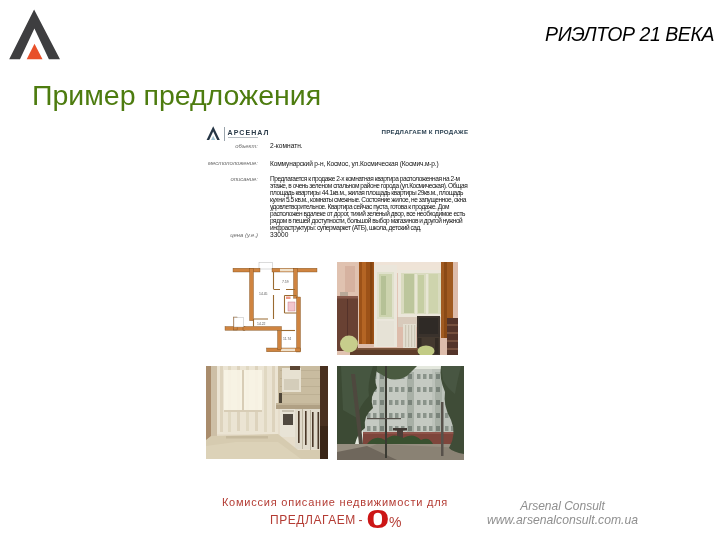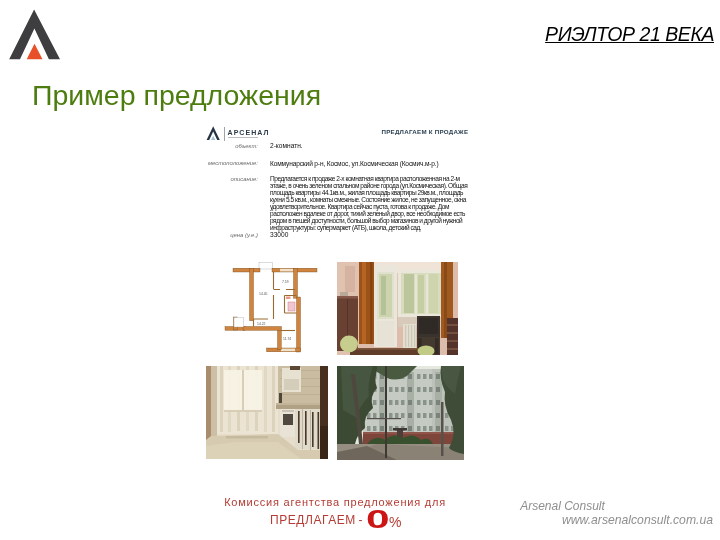--- a/index.html
+++ b/index.html
@@ -8,21 +8,21 @@
 </style>
 </head>
 <body>
 
 <svg class="abs" style="left:0;top:0" width="70" height="70" viewBox="0 0 70 70">
   <polygon points="34.1,9.6 60,59.3 48.9,59.3 34.4,28.6 20,59.3 9.2,59.3" fill="#3e3e40"></polygon>
   <polygon points="34.5,43.7 42.5,59.3 26.7,59.3" fill="#e8502a"></polygon>
   <polygon points="43.5,30.5 46.5,36.3 44.9,33.3" fill="#e8502a" opacity="0.8"></polygon>
 </svg>
 
-<div class="abs" style="left:400px;top:23.2px;width:314px;text-align:right;font-size:19.5px;letter-spacing:-0.45px;font-style:italic;color:#000;text-decoration:underline;">РИЭЛТОР 21 ВЕКА</div>
+<div class="abs" style="left:400px;top:23.2px;width:314px;text-align:right;font-size:19.5px;letter-spacing:-0.45px;font-style:italic;color:#000;">РИЭЛТОР 21 ВЕКА</div>
 
 <div class="abs" style="left:32px;top:78.8px;font-size:28.5px;color:#4d7c0f;">Пример предложения</div>
 
 <svg class="abs" style="left:206px;top:125px" width="20" height="18" viewBox="0 0 20 18">
   <polygon points="7.2,1.2 13.8,15 11.2,15 7.2,6.6 3.2,15 0.6,15" fill="#253545"></polygon>
   <polygon points="7.2,10.8 9.3,15 5.1,15" fill="#9fc2d2"></polygon>
 </svg>
 
 <div class="abs" style="left:224px;top:126.5px;width:1px;height:14px;background:#9aa4ac;"></div>
 
@@ -338,25 +338,25 @@
   <path d="M98 0 L127 0 L127 88 Q116 86 112 82 Q120 68 114 54 Q106 40 108 26 Q102 12 104 0 Z" fill="#3f4c37"></path>
   <path d="M104 0 L124 0 Q120 16 118 28 Q110 22 106 14 Z" fill="#485642"></path>
 
   <rect x="104" y="36" width="2.5" height="54" fill="#57514a"></rect>
 
   <rect x="48" y="0" width="2" height="92" fill="#3a3a32"></rect>
 
   <rect x="30" y="52" width="34" height="1.2" fill="#55504a"></rect>
 </svg>
 
-<div class="abs" style="left:135px;top:495.8px;width:400px;text-align:center;font-size:11px;letter-spacing:0.78px;color:#b43c34;">Комиссия агентства предложения для</div>
+<div class="abs" style="left:135px;top:495.8px;width:400px;text-align:center;font-size:11px;letter-spacing:0.78px;color:#b43c34;">Комиссия описание недвижимости для</div>
 
 <div class="abs" style="left:270px;top:513.4px;font-size:12px;letter-spacing:0.55px;color:#b43c34;">ПРЕДЛАГАЕМ</div>
 
 <div class="abs" style="left:358.5px;top:513.4px;font-size:12px;color:#b43c34;">-</div>
 
 <div class="abs" style="left:365.5px;top:504.9px;font-size:25px;font-weight:bold;color:#cc1616;transform:scaleX(1.7);transform-origin:0 0;">0</div>
 
 <div class="abs" style="left:389px;top:513.6px;font-size:14px;color:#b43c34;">%</div>
 
 <div class="abs" style="left:412px;top:499.3px;width:301px;text-align:center;font-size:12px;font-style:italic;color:#8f8f8f;">Arsenal Consult</div>
 
-<div class="abs" style="left:412px;top:513px;width:301px;text-align:right;font-size:12.2px;font-style:italic;color:#8f8f8f;">www.arsenalconsult.com.ua</div>
+<div class="abs" style="left:412px;top:513px;width:301px;text-align:center;font-size:12.2px;font-style:italic;color:#8f8f8f;">www.arsenalconsult.com.ua</div>
 
 </body></html>

